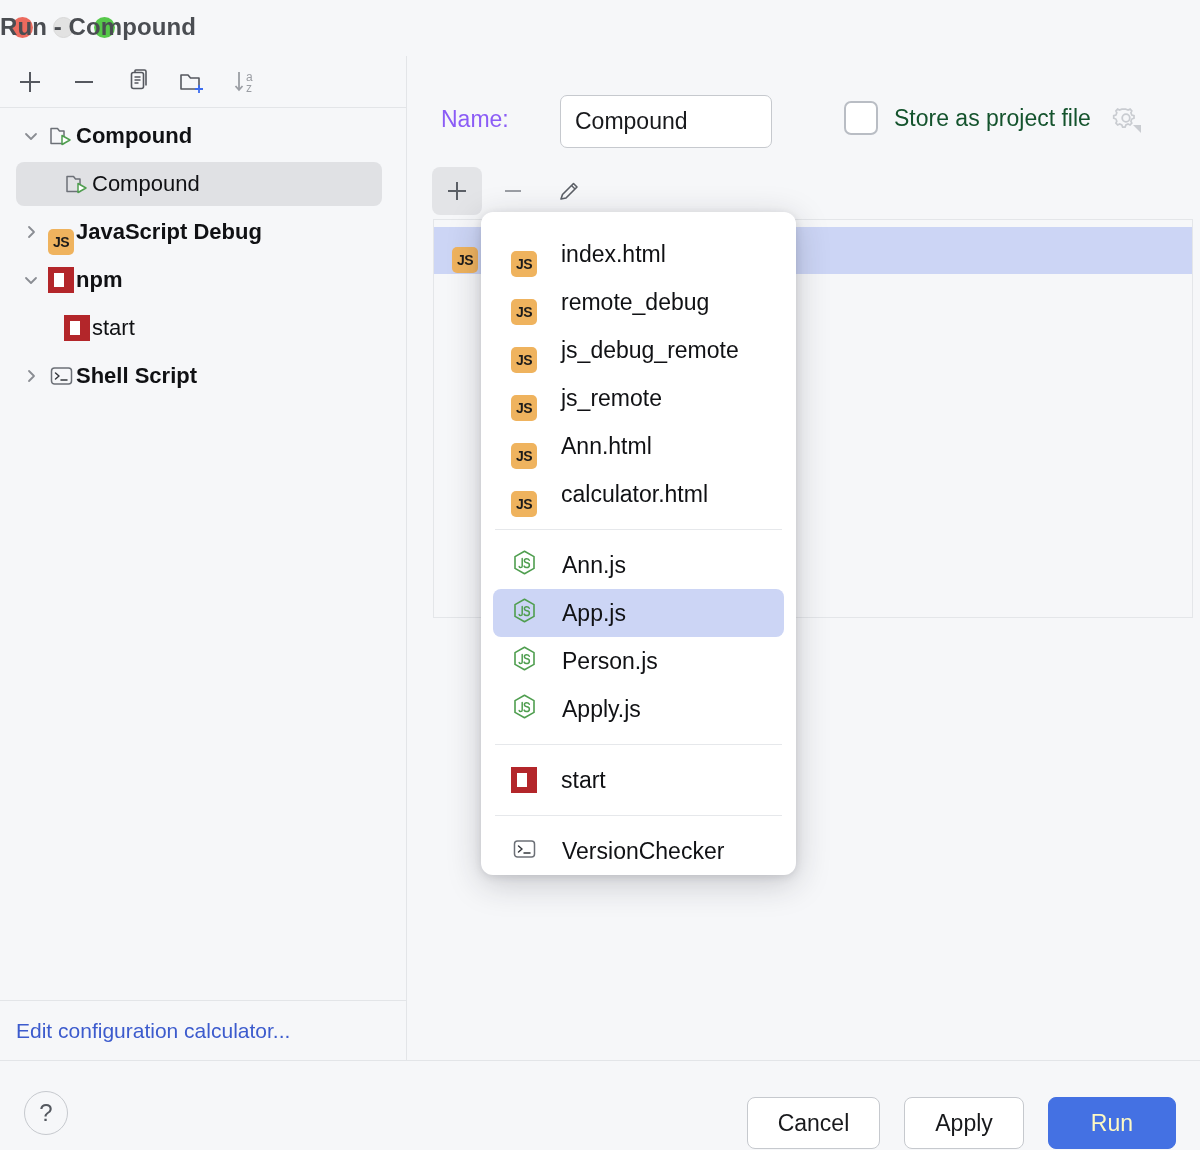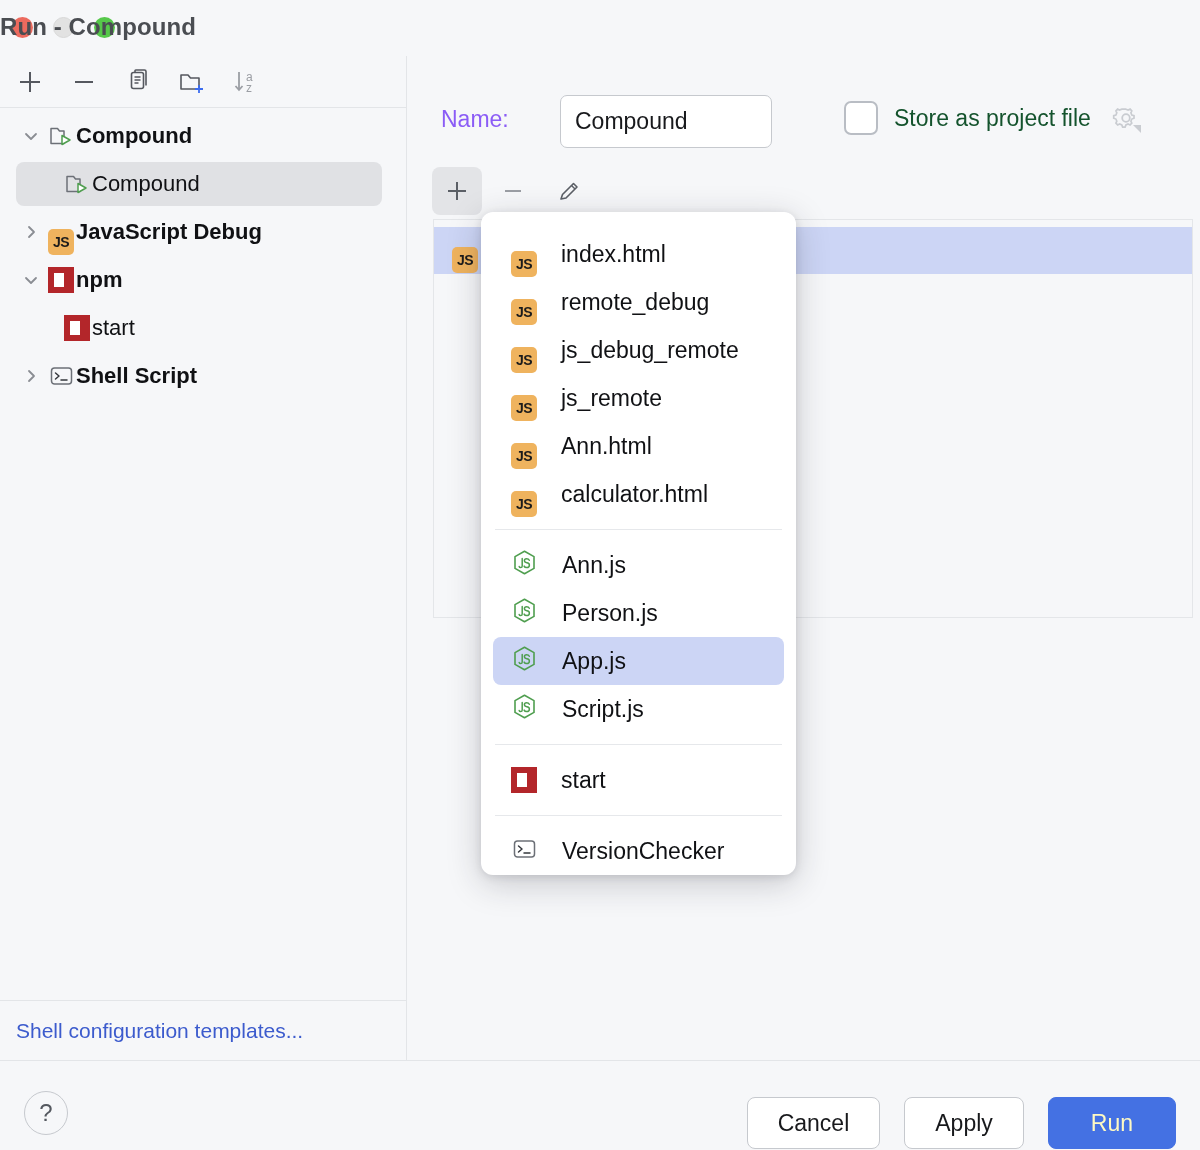--- a/index.html
+++ b/index.html
@@ -334,21 +334,21 @@
             <path d="M7.5 9 L11 12 L7.5 15" stroke="#35383d" stroke-width="1.5" fill="none" stroke-linecap="round" stroke-linejoin="round"></path>
             <path d="M13 16 L19 16" stroke="#35383d" stroke-width="1.5" stroke-linecap="round"></path>
           </svg>
         </span>
         <span class="tree-label bold">Shell Script</span>
       </div>
 
     </div>
 
     <div class="edit-templates">
-      <span>Shell configuration templates...</span>
+      <span>Edit configuration calculator...</span>
     </div>
   </div>
 
   <div class="rightpane">
 
     <div class="name-row">
       <span class="name-label">Name:</span>
       <input class="name-input" type="text" value="Compound" style="">
       <div class="store-wrap">
         <span class="checkbox"></span>
@@ -439,49 +439,49 @@
     <div class="menu-item">
       <span>
         <svg width="27" height="28" viewBox="0 0 27 28">
           <path d="M13.5 2.2 L23 7.6 L23 19.4 L13.5 24.8 L4 19.4 L4 7.6 Z" stroke="#4f9e4f" stroke-width="1.6" fill="none" stroke-linejoin="round"></path>
           <path d="M11.2 9.5 L11.2 17 Q11.2 18.6 9.6 18.6 Q8.4 18.6 8.2 17.6" stroke="#4f9e4f" stroke-width="1.5" fill="none" stroke-linecap="round"></path>
           <path d="M18.3 11.2 Q17.6 9.7 15.6 9.7 Q13.4 9.7 13.4 11.6 Q13.4 13.4 15.8 13.7 Q18.4 14 18.4 16 Q18.4 18.6 15.7 18.6 Q13.7 18.6 13.1 17.1" stroke="#4f9e4f" stroke-width="1.5" fill="none" stroke-linecap="round"></path>
         </svg>
       </span>
       <span class="menu-label">Ann.js</span>
     </div>
-    <div class="menu-item">
+    <div class="menu-item selected">
       <span>
         <svg width="27" height="28" viewBox="0 0 27 28">
           <path d="M13.5 2.2 L23 7.6 L23 19.4 L13.5 24.8 L4 19.4 L4 7.6 Z" stroke="#4f9e4f" stroke-width="1.6" fill="none" stroke-linejoin="round"></path>
           <path d="M11.2 9.5 L11.2 17 Q11.2 18.6 9.6 18.6 Q8.4 18.6 8.2 17.6" stroke="#4f9e4f" stroke-width="1.5" fill="none" stroke-linecap="round"></path>
           <path d="M18.3 11.2 Q17.6 9.7 15.6 9.7 Q13.4 9.7 13.4 11.6 Q13.4 13.4 15.8 13.7 Q18.4 14 18.4 16 Q18.4 18.6 15.7 18.6 Q13.7 18.6 13.1 17.1" stroke="#4f9e4f" stroke-width="1.5" fill="none" stroke-linecap="round"></path>
         </svg>
       </span>
-      <span class="menu-label">Person.js</span>
-    </div>
-    <div class="menu-item selected">
+      <span class="menu-label">App.js</span>
+    </div>
+    <div class="menu-item">
       <span>
         <svg width="27" height="28" viewBox="0 0 27 28">
           <path d="M13.5 2.2 L23 7.6 L23 19.4 L13.5 24.8 L4 19.4 L4 7.6 Z" stroke="#4f9e4f" stroke-width="1.6" fill="none" stroke-linejoin="round"></path>
           <path d="M11.2 9.5 L11.2 17 Q11.2 18.6 9.6 18.6 Q8.4 18.6 8.2 17.6" stroke="#4f9e4f" stroke-width="1.5" fill="none" stroke-linecap="round"></path>
           <path d="M18.3 11.2 Q17.6 9.7 15.6 9.7 Q13.4 9.7 13.4 11.6 Q13.4 13.4 15.8 13.7 Q18.4 14 18.4 16 Q18.4 18.6 15.7 18.6 Q13.7 18.6 13.1 17.1" stroke="#4f9e4f" stroke-width="1.5" fill="none" stroke-linecap="round"></path>
         </svg>
       </span>
-      <span class="menu-label">App.js</span>
+      <span class="menu-label">Person.js</span>
     </div>
     <div class="menu-item">
       <span>
         <svg width="27" height="28" viewBox="0 0 27 28">
           <path d="M13.5 2.2 L23 7.6 L23 19.4 L13.5 24.8 L4 19.4 L4 7.6 Z" stroke="#4f9e4f" stroke-width="1.6" fill="none" stroke-linejoin="round"></path>
           <path d="M11.2 9.5 L11.2 17 Q11.2 18.6 9.6 18.6 Q8.4 18.6 8.2 17.6" stroke="#4f9e4f" stroke-width="1.5" fill="none" stroke-linecap="round"></path>
           <path d="M18.3 11.2 Q17.6 9.7 15.6 9.7 Q13.4 9.7 13.4 11.6 Q13.4 13.4 15.8 13.7 Q18.4 14 18.4 16 Q18.4 18.6 15.7 18.6 Q13.7 18.6 13.1 17.1" stroke="#4f9e4f" stroke-width="1.5" fill="none" stroke-linecap="round"></path>
         </svg>
       </span>
-      <span class="menu-label">Script.js</span>
+      <span class="menu-label">Apply.js</span>
     </div>
 
     <div class="menu-sep"></div>
 
     <div class="menu-item">
       <span>
           <span class="icon-npm">
             <span class="inner"></span>
           </span>
         </span>

